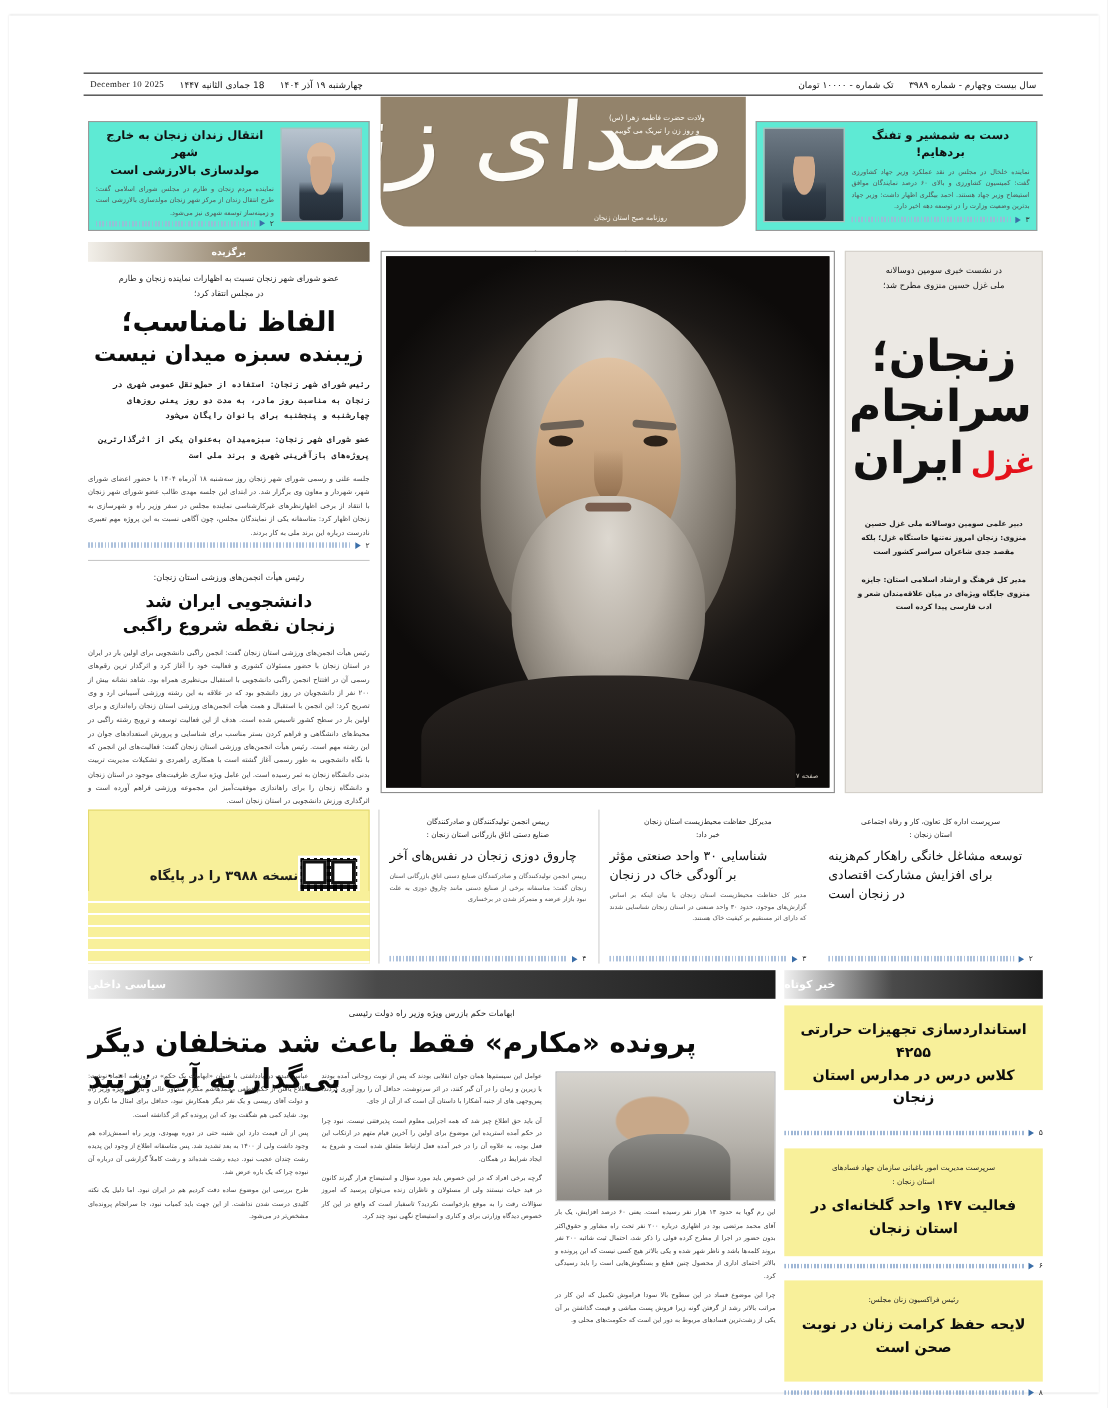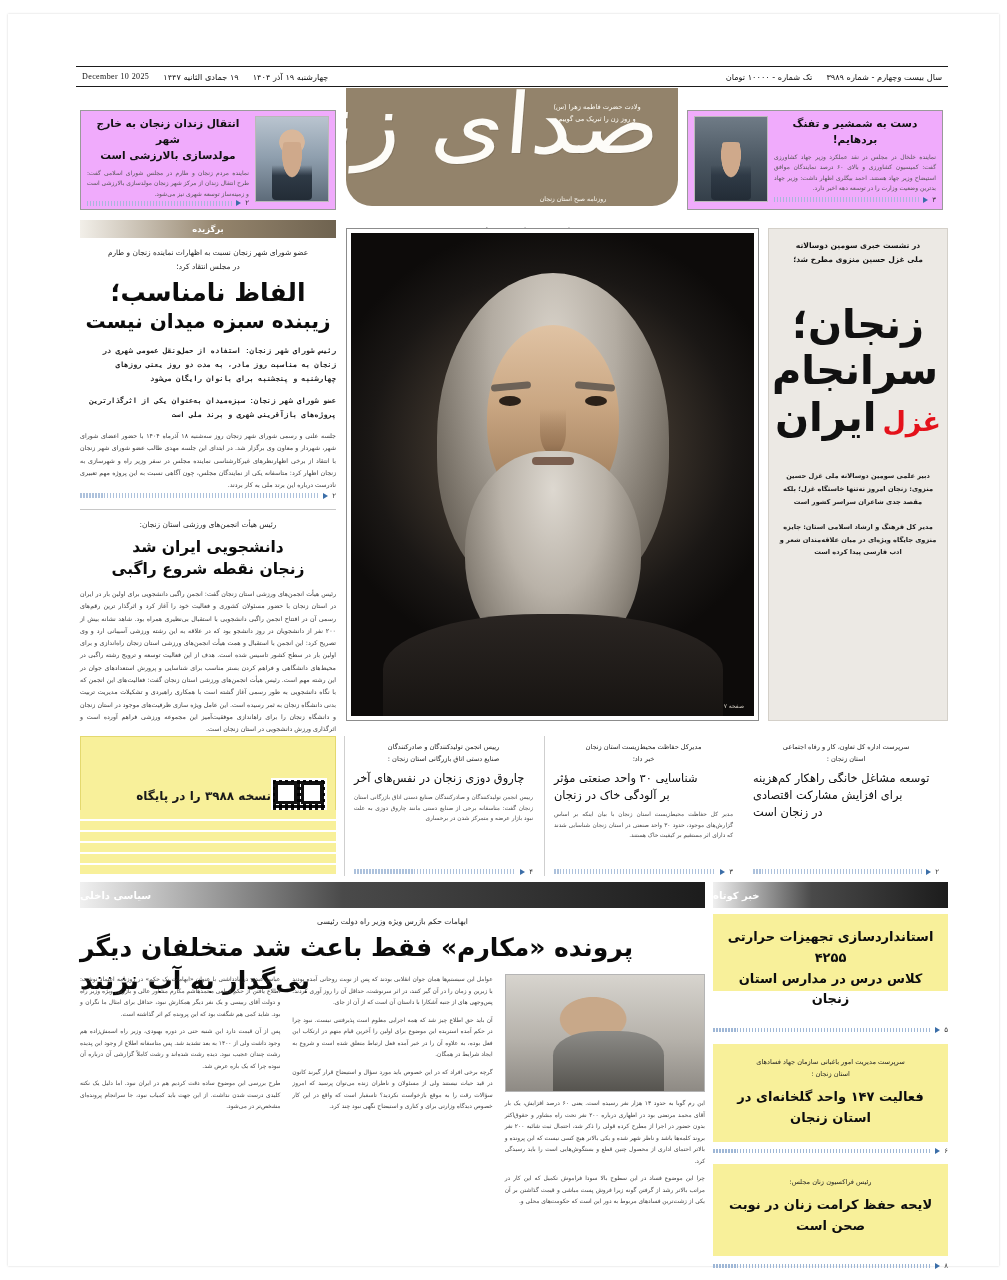--- a/index.html
+++ b/index.html
@@ -68,21 +68,21 @@
     position: absolute; left: 338px; top: 192px; width: 332px;
     text-align: center;
     font-family: "Liberation Serif", serif;
     font-size: 7.5px; letter-spacing: 2.2px; color: #6b6b6b; margin-top: 20px;
   }
 
   
   .teaser {
     position: absolute; top: 96px; height: 100px;
     border: 1px solid #9a9a9a;
-    background: #f0abfc;
+    background: #5eead4;
     padding: 5px 6px;
     display: flex; gap: 6px;
   }
   .teaser.left  { left: 72px;  width: 256px; }
   .teaser.right { left: 679px; width: 256px; }
   .teaser .thumb {
     width: 74px; height: 86px; flex: 0 0 74px;
     border: 1px solid #b9b9b9;
     background:
       radial-gradient(circle at 50% 30%, #d9b79a 0 18%, rgba(217,183,154,0) 19%),
@@ -217,21 +217,21 @@
 
   
   .col-right {
     position: absolute; left: 760px; top: 214px; width: 180px;
     background: #ece9e4;
     height: 493px; padding: 10px 9px;
     border: 1px solid #d4d0c9;
   }
   .r-kicker {
     font-size: 7.6px; line-height: 1.85; color: #111;
-    text-align: center; font-weight: bold;
+    text-align: center; font-weight: normal;
   }
   .r-headline {
     margin-top: 34px;
     text-align: center; font-weight: bold; color: #111;
     font-size: 40px; line-height: 1.16; letter-spacing: -1px;
   }
   .r-headline .accent { color: #e4121b; font-size: 27px; }
   .r-line3 { display:flex; align-items:baseline; justify-content:center; gap:6px; }
   .r-sub {
     margin-top: 30px;
@@ -378,21 +378,21 @@
 <div class="page">
  <div class="sheet">
 
   <div class="topline">
     <div class="grp">
       <span>سال بیست وچهارم - شماره ۳۹۸۹</span>
       <span>تک شماره - ۱۰۰۰۰ تومان</span>
     </div>
     <div class="grp">
       <span>چهارشنبه  ۱۹  آذر  ۱۴۰۴</span>
-      <span>۱۹  جمادی الثانیه  ۱۴۴۷</span>
+      <span>18  جمادی الثانیه  ۱۴۴۷</span>
       <span class="lat">December 10    2025</span>
     </div>
   </div>
 
   <div class="masthead">
     <div class="logo-script">صدای زنجان</div>
     <div class="logo-occasion">
       <div>ولادت حضرت فاطمه زهرا (س)</div>
       <div>و روز زن را تبریک می گوییم</div>
     </div>

